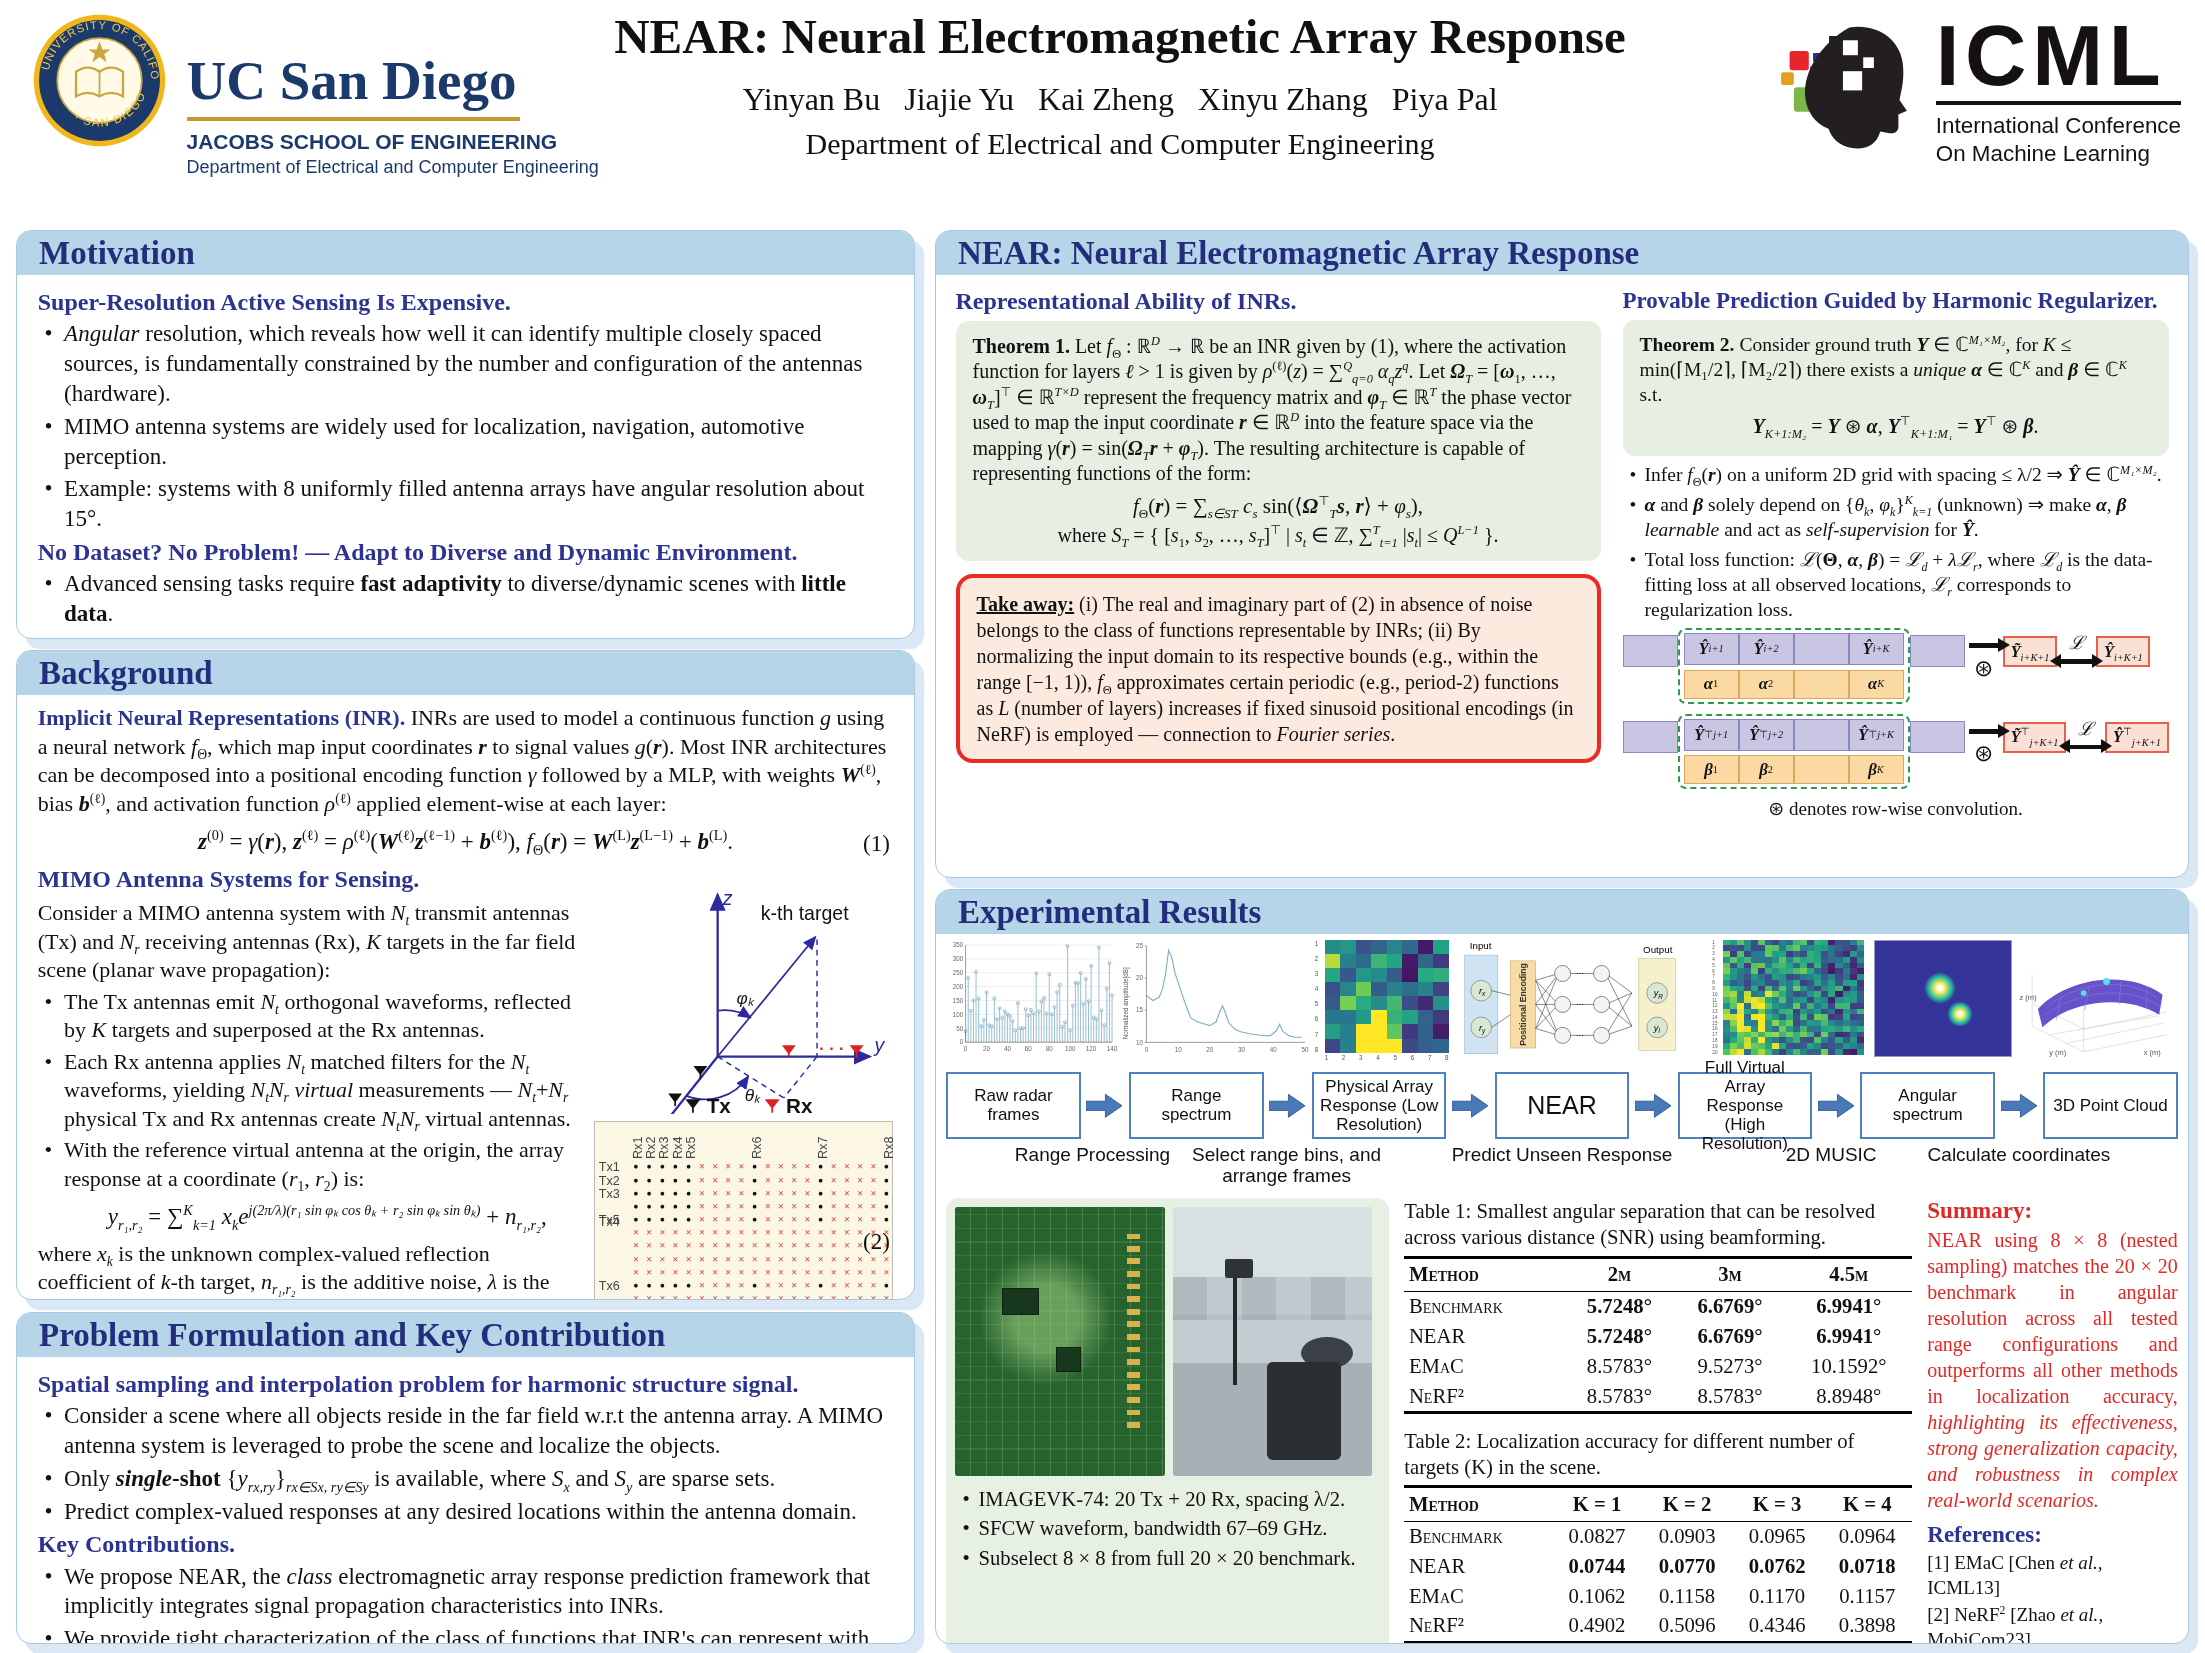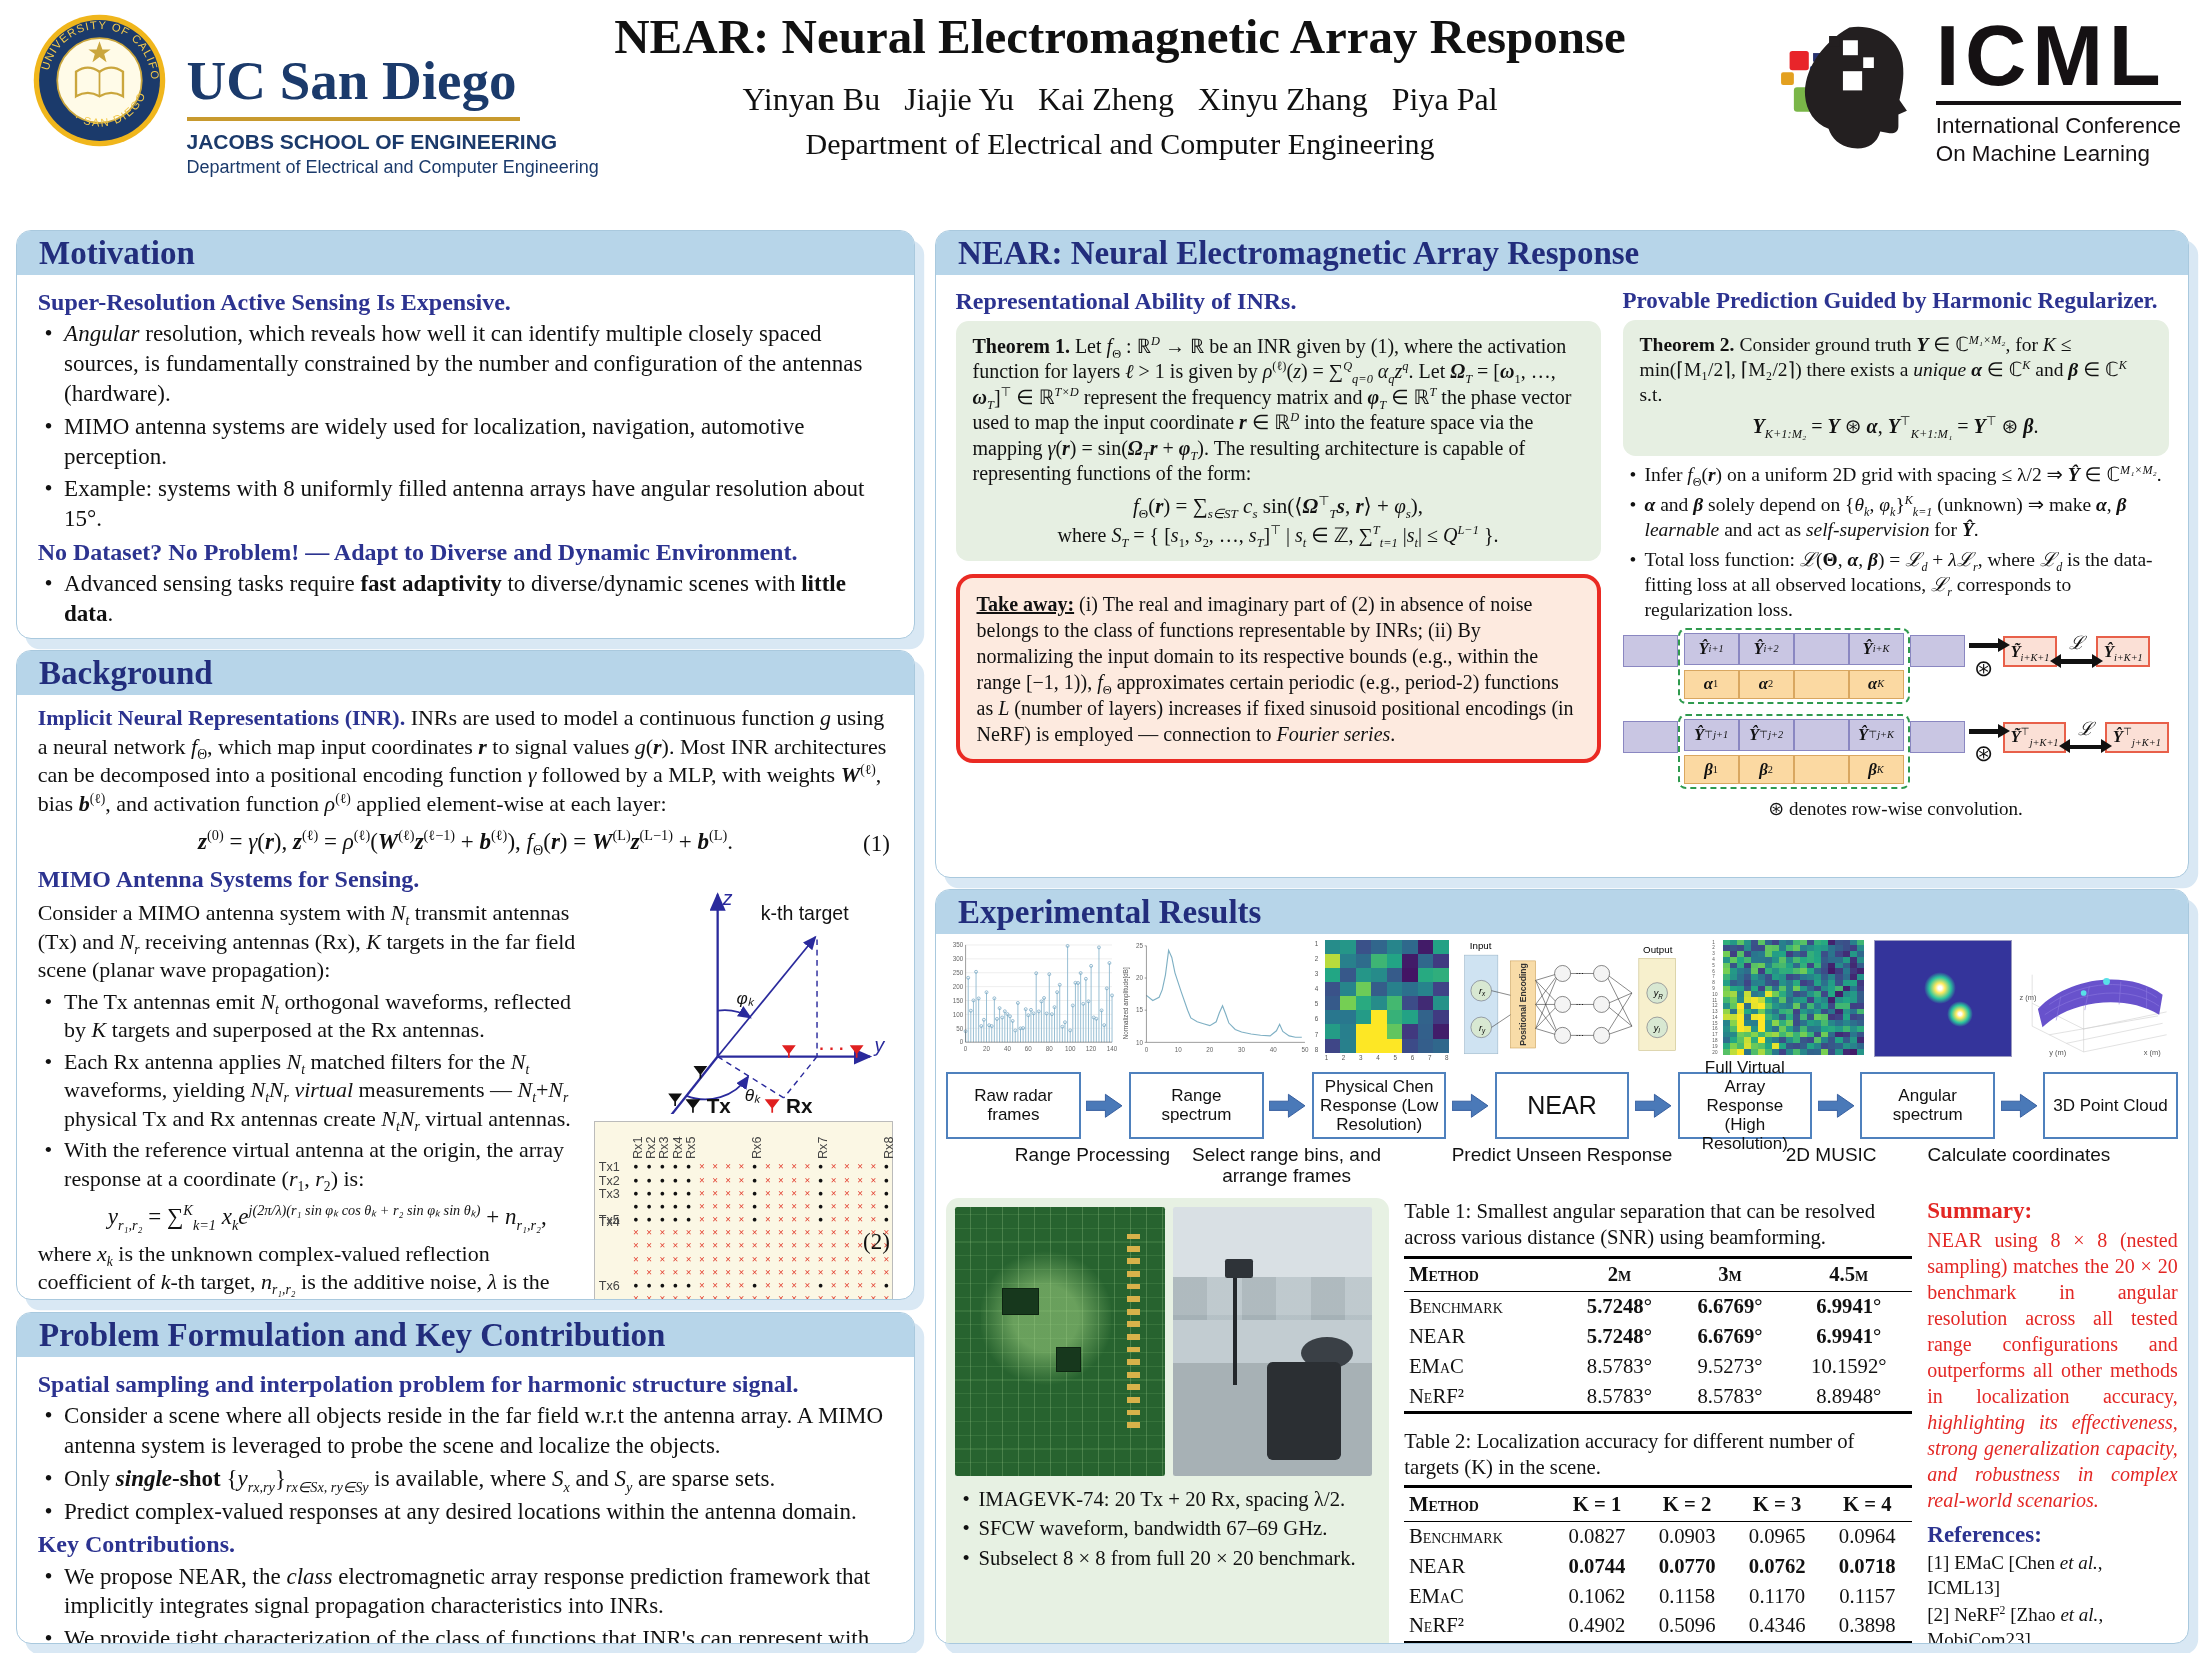--- a/index.html
+++ b/index.html
@@ -1464,21 +1464,21 @@
 
     <div class="pipe" id="pipeline">
         <div class="pbox">Raw radar frames</div>
         <svg viewBox="0 0 80 60" class="parrow">
           <path d="M0 20 H42 V5 L78 30 L42 55 V40 H0 Z" fill="#4a79b8" stroke="#30589b" stroke-width="2"></path>
         </svg>
         <div class="pbox">Range spectrum</div>
         <svg viewBox="0 0 80 60" class="parrow">
           <path d="M0 20 H42 V5 L78 30 L42 55 V40 H0 Z" fill="#4a79b8" stroke="#30589b" stroke-width="2"></path>
         </svg>
-        <div class="pbox">Physical Chen Response (Low Resolution)</div>
+        <div class="pbox">Physical Array Response (Low Resolution)</div>
         <svg viewBox="0 0 80 60" class="parrow">
           <path d="M0 20 H42 V5 L78 30 L42 55 V40 H0 Z" fill="#4a79b8" stroke="#30589b" stroke-width="2"></path>
         </svg>
         <div class="pbox big">NEAR</div>
         <svg viewBox="0 0 80 60" class="parrow">
           <path d="M0 20 H42 V5 L78 30 L42 55 V40 H0 Z" fill="#4a79b8" stroke="#30589b" stroke-width="2"></path>
         </svg>
         <div class="pbox">Full Virtual Array Response (High Resolution)</div>
         <svg viewBox="0 0 80 60" class="parrow">
           <path d="M0 20 H42 V5 L78 30 L42 55 V40 H0 Z" fill="#4a79b8" stroke="#30589b" stroke-width="2"></path>

